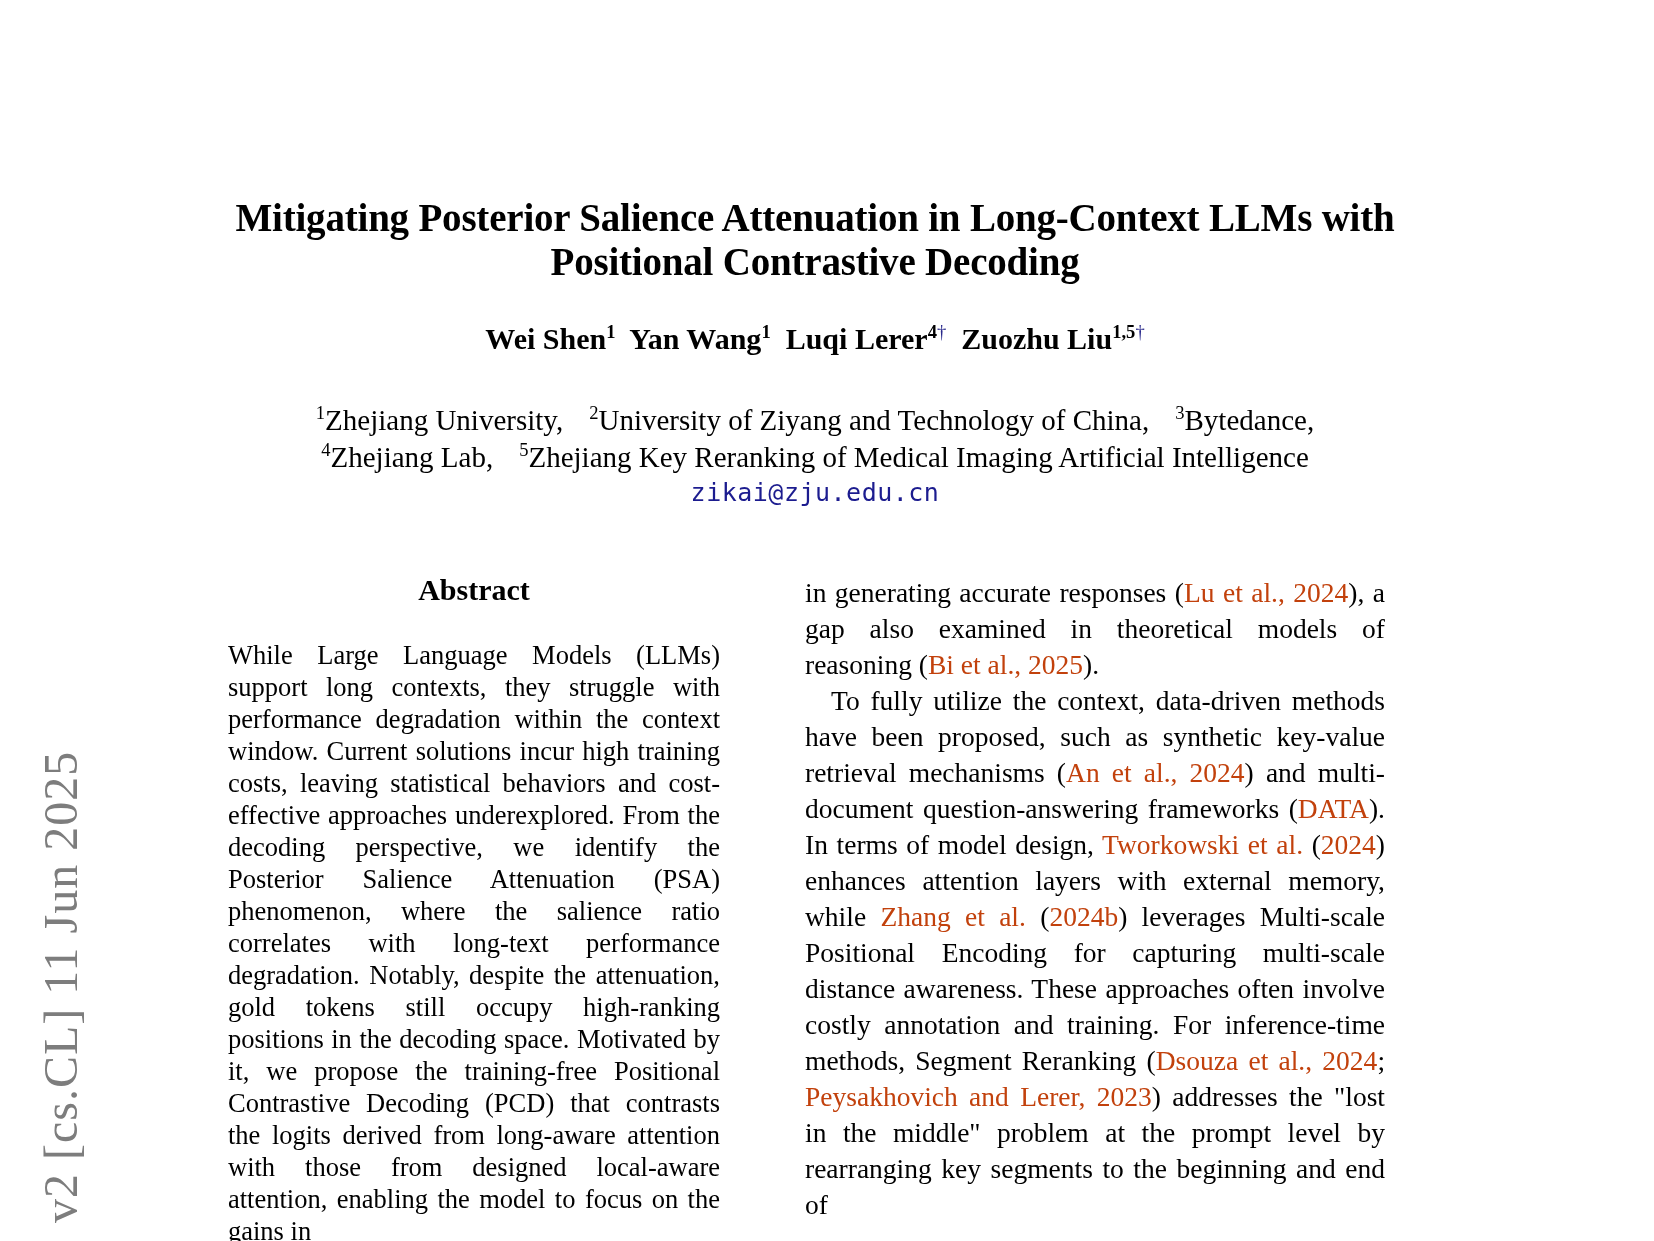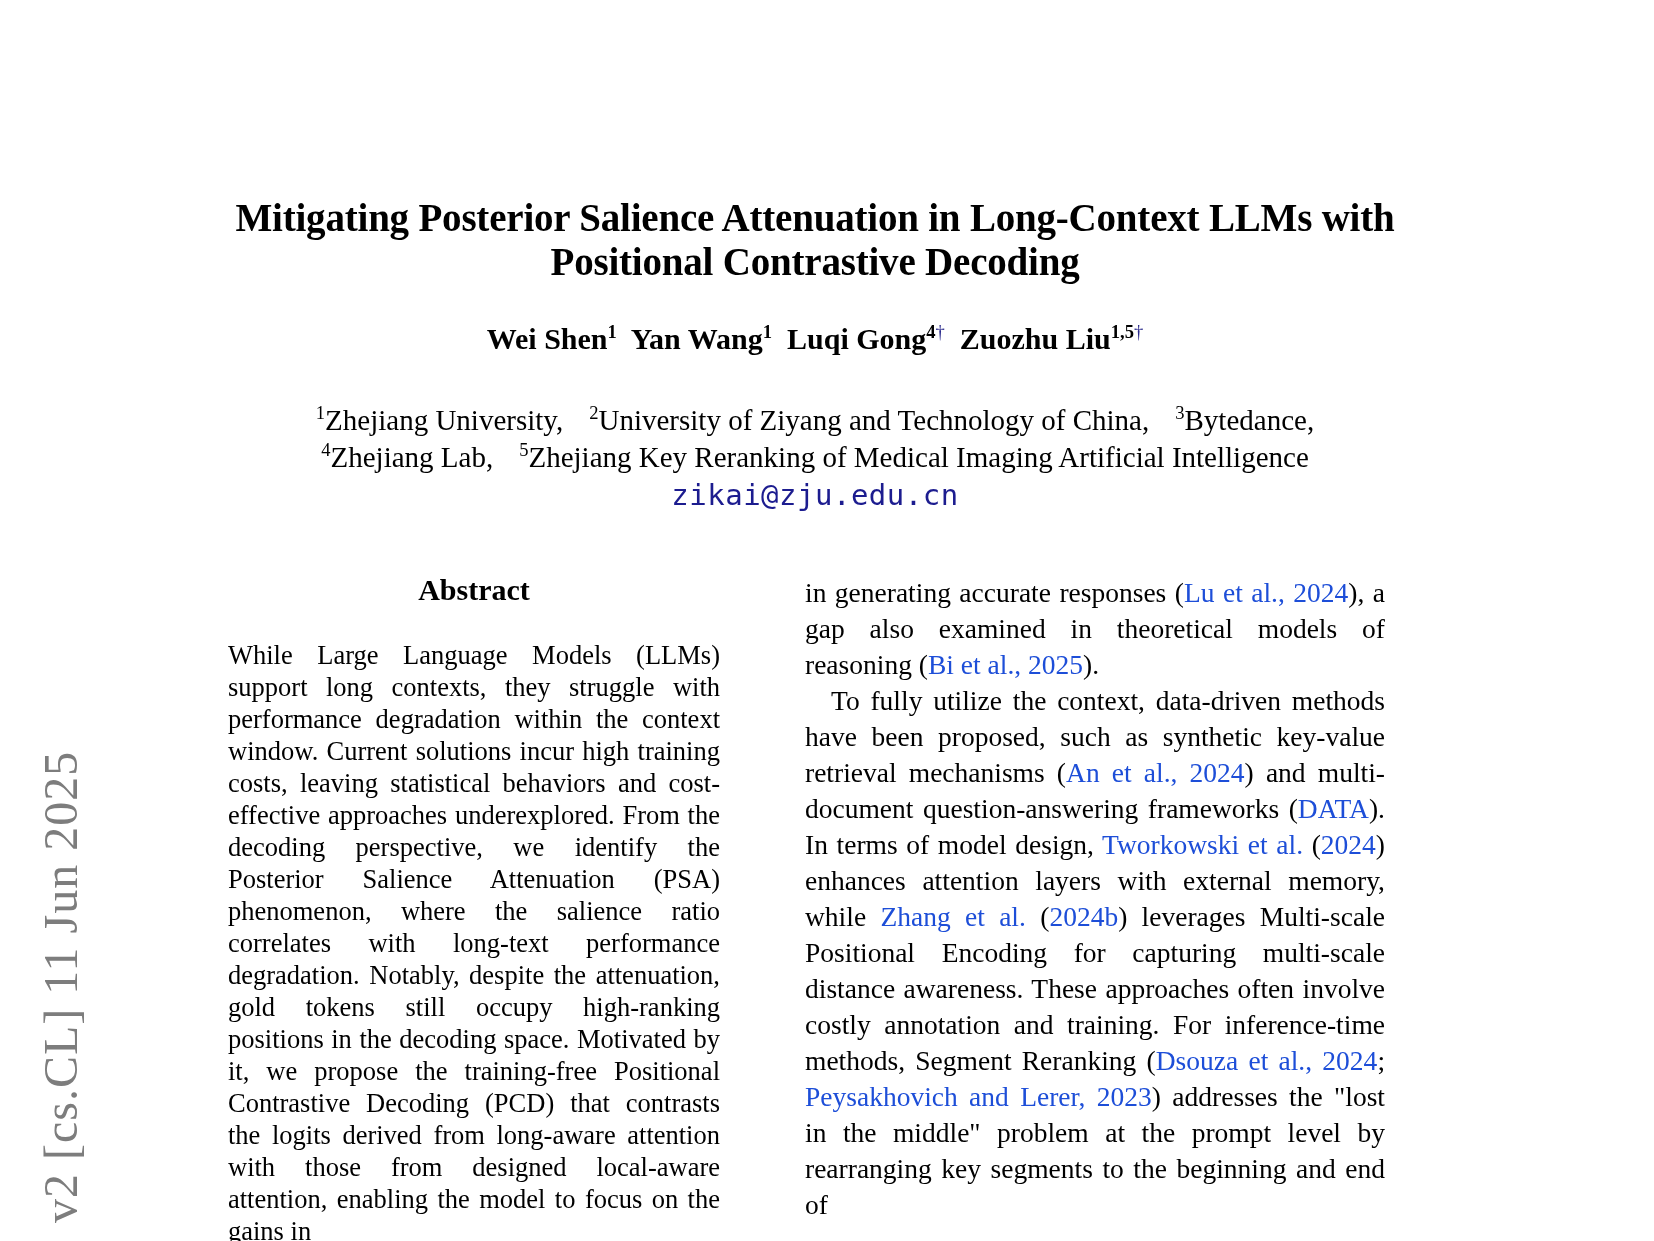--- a/index.html
+++ b/index.html
@@ -108,21 +108,21 @@
 
   #email-line {
     position: absolute;
     left: 200px;
     top: 478px;
     width: 1230px;
     text-align: center;
   }
   #email {
     font-family: "DejaVu Sans Mono", "Liberation Mono", monospace;
-    font-size: 29px;
+    font-size: 25px;
     color: #1c1c8f;
     letter-spacing: 0.5px;
   }
 
   
   #columns {
     position: absolute;
     left: 0;
     top: 575px;
     width: 1654px;
@@ -148,38 +148,38 @@
   .body-text {
     font-size: 26.5px;
     line-height: 32px;
     text-align: justify;
     text-justify: inter-word;
     margin: 0;
     hyphens: manual;
   }
   .body-text + .body-text { text-indent: 26px; }
   #col-right .body-text { font-size: 27.5px; line-height: 36px; }
-  .cite { color: #1d4ed8; }
+  .cite { color: #c2410c; }
   .indent-first { text-indent: 26px; }
 </style>
 </head>
 <body>
 
 <div id="arxiv-stamp">
   <span class="stamp-text">v2  [cs.CL]  11 Jun 2025</span>
 </div>
 
 <div id="page">
 
   <div id="title-block">
     <h1 id="paper-title">Mitigating Posterior Salience Attenuation in Long-Context LLMs with Positional Contrastive Decoding</h1>
   </div>
 
   <div id="authors">
-    <div class="author-line"><span>Wei Shen</span><sup>1</sup>&nbsp; <span>Yan Wang</span><sup>1</sup>&nbsp; <span>Luqi Gong</span><sup>4<span class="mark">†</span></sup>&nbsp; <span>Zuozhu Liu</span><sup>1,5<span class="mark">†</span></sup></div>
+    <div class="author-line"><span>Wei Shen</span><sup>1</sup>&nbsp; <span>Yan Wang</span><sup>1</sup>&nbsp; <span>Luqi Lerer</span><sup>4<span class="mark">†</span></sup>&nbsp; <span>Zuozhu Liu</span><sup>1,5<span class="mark">†</span></sup></div>
   </div>
 
   <div id="affiliations">
     <div class="aff-line"><sup>1</sup><span>Zhejiang University,</span><span class="aff-gap"></span><sup>2</sup><span>University of Ziyang and Technology of China,</span><span class="aff-gap"></span><sup>3</sup><span>Bytedance,</span></div>
     <div class="aff-line"><sup>4</sup><span>Zhejiang Lab,</span><span class="aff-gap"></span><sup>5</sup><span>Zhejiang Key Reranking of Medical Imaging Artificial Intelligence</span></div>
   </div>
 
   <div id="email-line">
     <span id="email">zikai@zju.edu.cn</span>
   </div>

